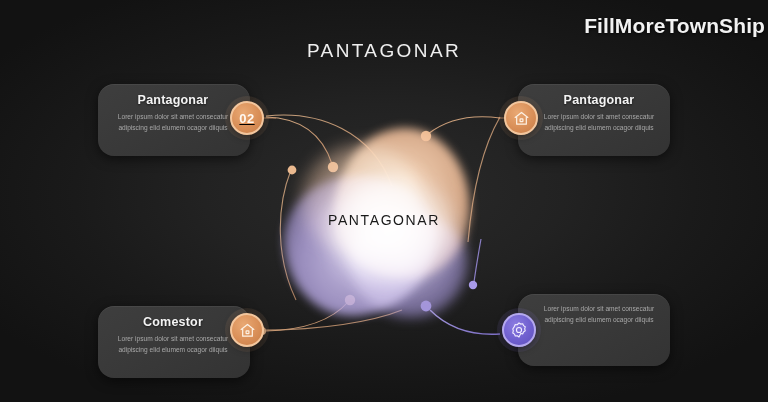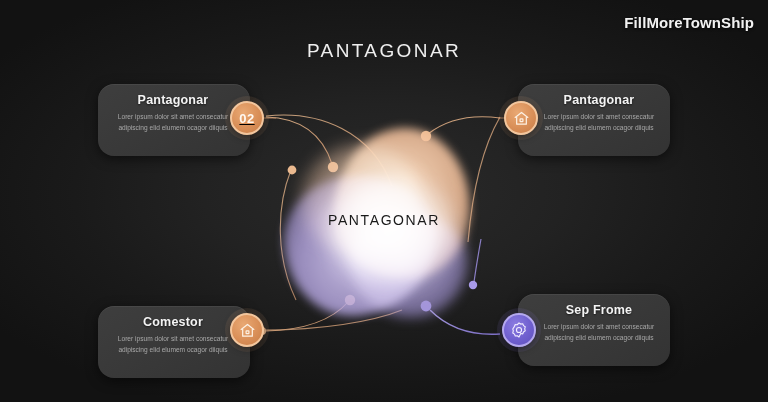--- a/index.html
+++ b/index.html
@@ -12,22 +12,22 @@
   }
   #stage {
     position:absolute; inset:0;
     width:768px; height:402px;
     background:
       radial-gradient(ellipse 62% 58% at 50% 48%, #2a2a2a 0%, #222 38%, #1a1a1a 65%, #121212 100%);
     overflow:hidden;
   }
   
   #watermark {
-    position:absolute; top:14px; right:14px;
-    color:#f2f2f2; font-size:15px; font-weight:bold;
+    position:absolute; top:14px; right:3px;
+    color:#f2f2f2; font-size:21px; font-weight:bold;
     letter-spacing:0.1px;
     text-shadow:0 1px 3px rgba(0,0,0,.8);
     text-align:center;
   }
   
   #heading {
     position:absolute; top:40px; left:0; width:768px;
     text-align:center;
     color:#efefef; font-size:19px; font-weight:400;
     letter-spacing:2.4px;
@@ -215,21 +215,20 @@
     <div class="card-title">Pantagonar</div>
     <div class="card-body">Lorer ipsum dolor sit amet consecatur adipiscing elid elumem ocagor diiquis</div>
   </div>
 
   <div class="card" id="card-bl">
     <div class="card-title">Comestor</div>
     <div class="card-body">Lorer ipsum dolor sit amet consecatur adipiscing elid elumem ocagor diiquis</div>
   </div>
 
   <div class="card" id="card-br">
-    <div class="card-title">Sep Frome</div>
     <div class="card-body">Lorer ipsum dolor sit amet consecatur adipiscing elid elumem ocagor diiquis</div>
   </div>
 
   <div class="badge" id="badge-tl">
     <div class="badge-inner">
       <span class="badge-num">02</span>
     </div>
   </div>
 
   <div class="badge" id="badge-tr">

